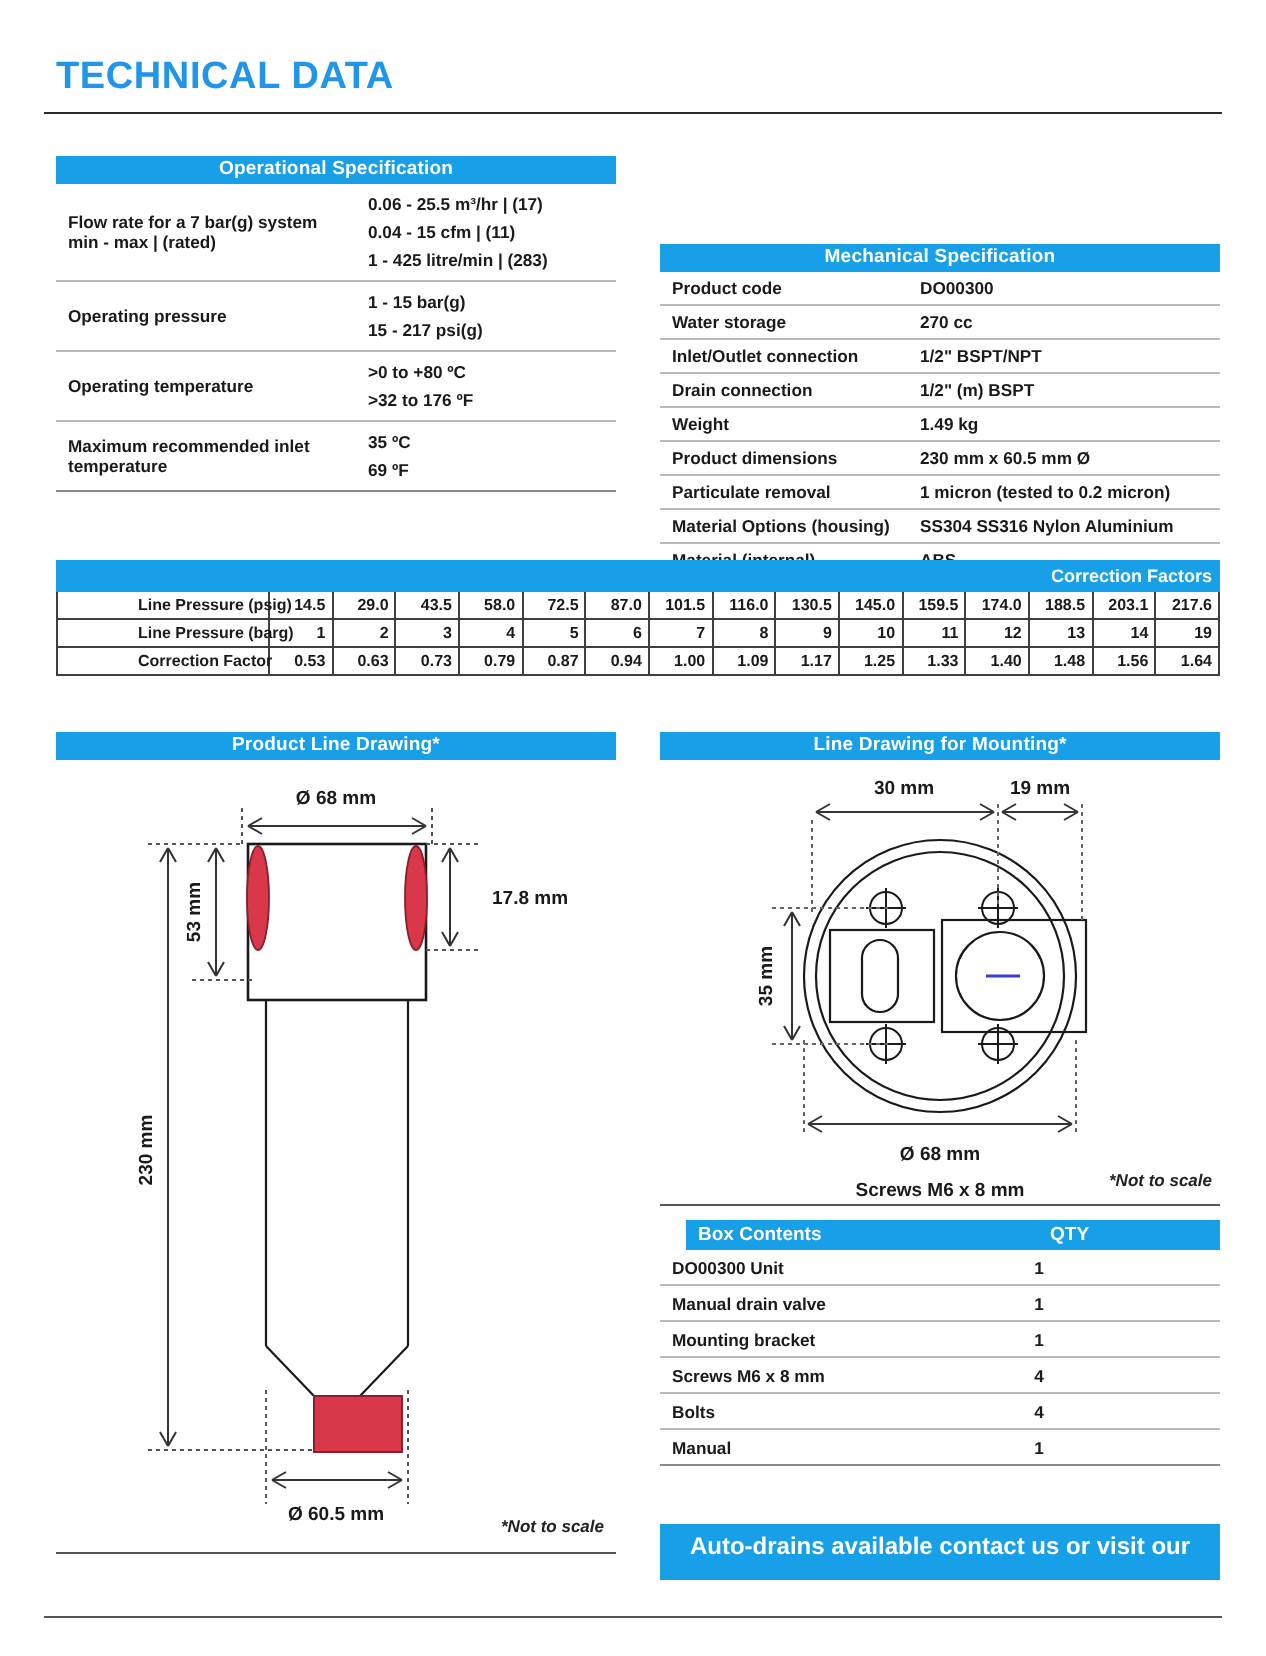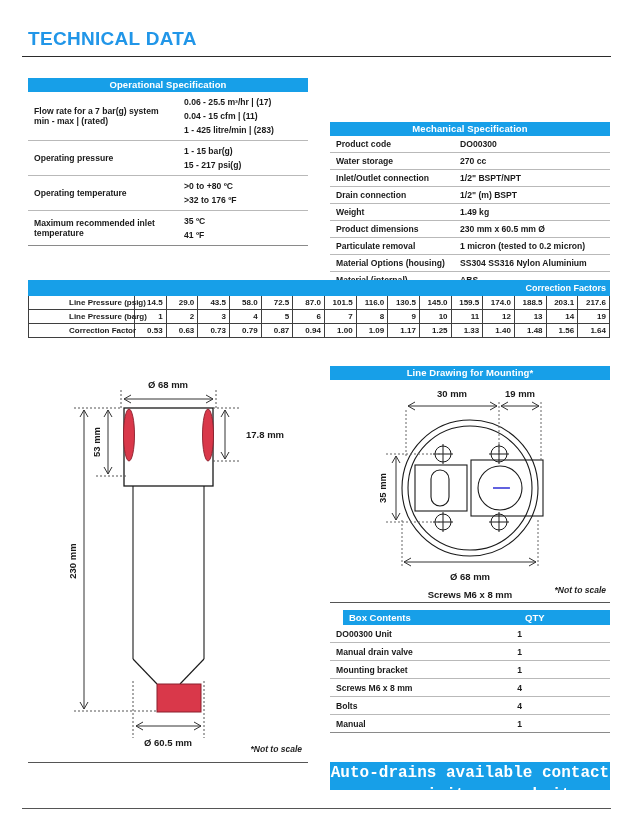--- a/index.html
+++ b/index.html
@@ -110,22 +110,22 @@
     color: #1a1a1a;
   }
   .box-table tr:last-child td { border-bottom: 1px solid #8a8a8a; }
   .box-hdr { display:flex; background:#179FE8; color:#fff; font-size:9.5px; font-weight:bold; height:15px; align-items:center;margin-left:13px;}
   .box-hdr .c1 { flex: 0 0 182px; padding-left:6px; }
   .box-hdr .c2 { flex: 1; }
   .qty-col { width: 96px; }
 
   .promo-bar {
     background:#179FE8; color:#fff;
-    font-size:16px; font-weight:bold;
-    height:28px; line-height:22px; text-align:center;font-family:Liberation Mono, monospace;
+    font-size:12px; font-weight:bold;
+    height:28px; line-height:22px; text-align:center;
   }
 
   svg { display:block; }
 </style>
 </head>
 <body>
 
 <div class="page">
 
   <div class="title">TECHNICAL DATA</div>
@@ -154,21 +154,21 @@
           <td class="lbl">Operating temperature</td>
           <td class="stack">
             <div>&gt;0 to +80 ºC</div>
             <div>&gt;32 to 176 ºF</div>
           </td>
         </tr>
         <tr>
           <td class="lbl">Maximum recommended inlet temperature</td>
           <td class="stack">
             <div>35 ºC</div>
-            <div>41 ºF</div>
+            <div>69 ºF</div>
           </td>
         </tr>
       </tbody>
     </table>
   </div>
 
   <div id="mech-panel">
     <div class="bar">Mechanical Specification</div>
     <table class="spec-table">
       <tbody id="mech-body">
@@ -277,20 +277,21 @@
             <td>1.40</td>
             <td>1.48</td>
             <td>1.56</td>
             <td>1.64</td>
           </tr>
         </tbody>
     </table>
   </div>
 
   <div id="pld-panel">
+    <div class="bar">Product Line Drawing*</div>
     <div class="draw-area" style="height:400px">
       <svg width="280" height="400" viewBox="0 0 280 400">
         <g stroke="#1a1a1a" fill="none" stroke-width="1">
 
           <line x1="93" y1="24" x2="93" y2="42" stroke-dasharray="2,2" stroke="#555"></line>
           <line x1="188" y1="24" x2="188" y2="42" stroke-dasharray="2,2" stroke="#555"></line>
           <line x1="96" y1="33" x2="185" y2="33" stroke="#333"></line>
           <path d="M96,33 L103,29 M96,33 L103,37" stroke="#333"></path>
           <path d="M185,33 L178,29 M185,33 L178,37" stroke="#333"></path>
 

